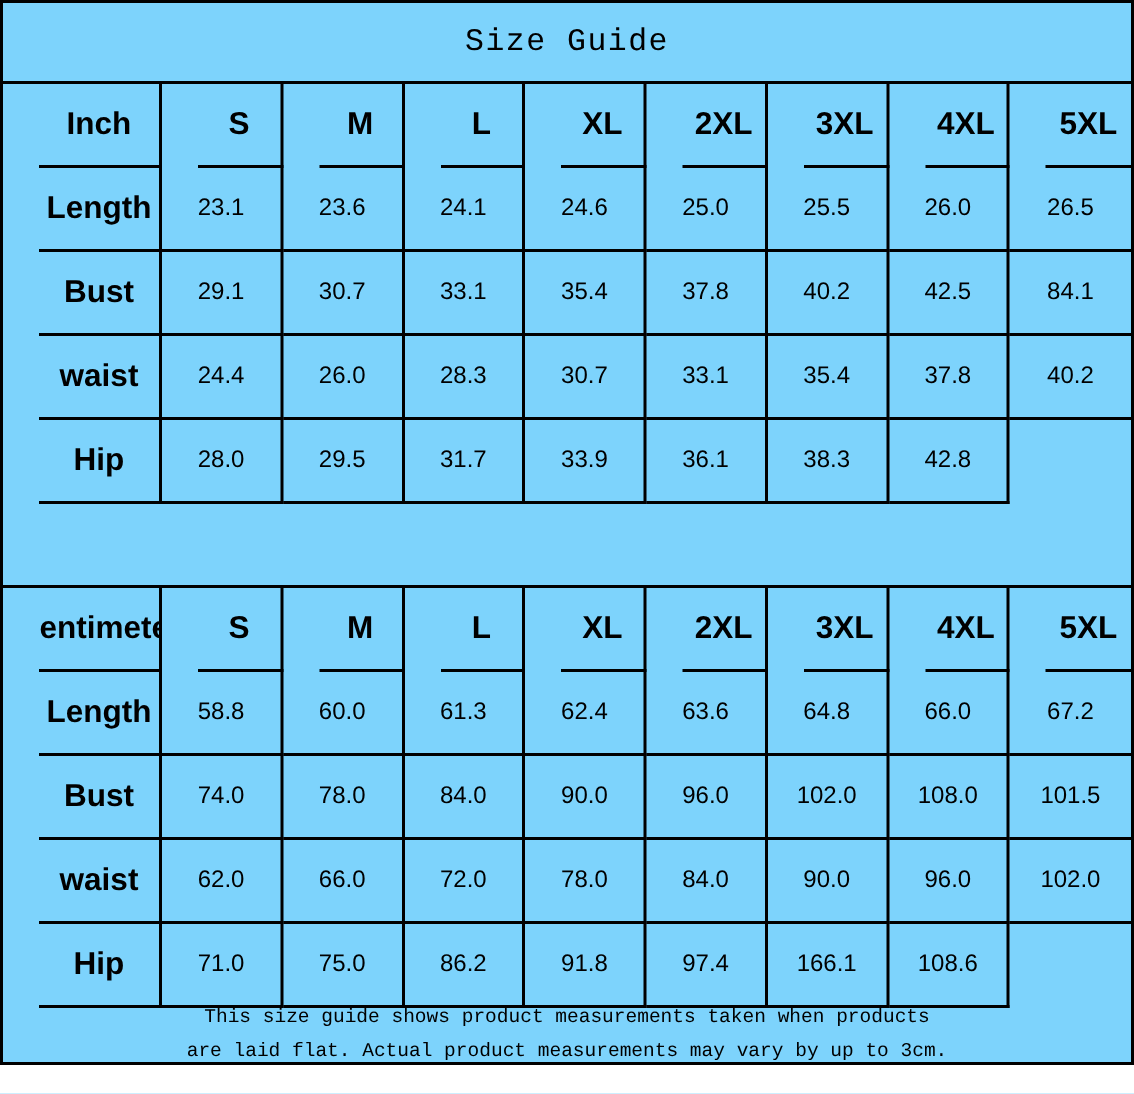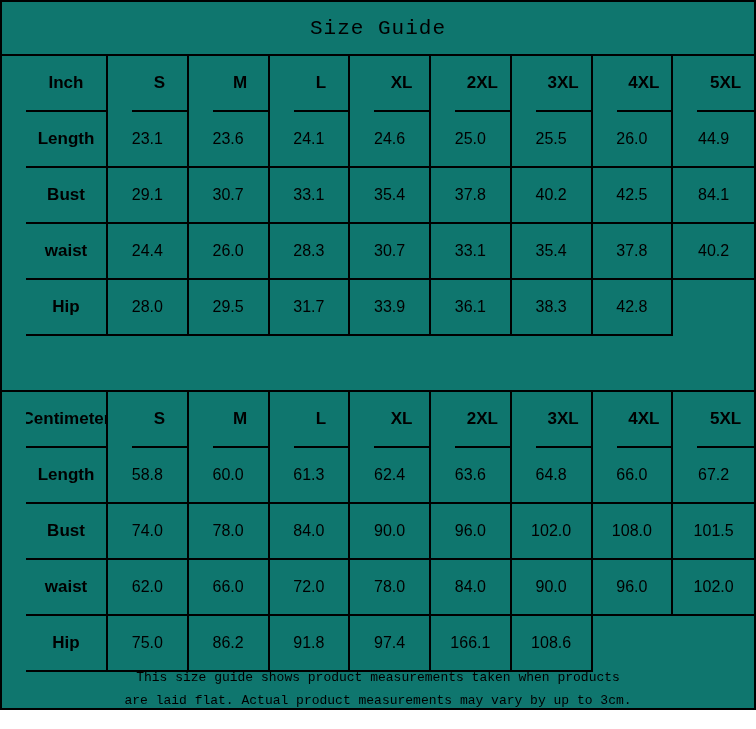--- a/index.html
+++ b/index.html
@@ -12,21 +12,21 @@
     height: 729px;
     box-sizing: border-box;
     background: #ffffff;
     color: #000000;
     font-family: "Liberation Sans", sans-serif;
   }
   .frame {
     box-sizing: border-box;
     width: 756px;
     border: 2px solid #000000;
-    background: #0f766e;
+    background: #7dd3fc;
   }
   .title {
     box-sizing: border-box;
     height: 54px;
     border-bottom: 2px solid #000000;
     display: flex;
     align-items: center;
     justify-content: center;
     font-family: "Liberation Mono", "DejaVu Sans Mono", monospace;
     font-size: 21px;
@@ -45,21 +45,21 @@
     display: flex;
     align-items: center;
     justify-content: center;
     font-size: 16px;
     white-space: nowrap;
     overflow: hidden;
   }
   .cell:nth-child(9n) { border-right: none; text-align: right; }
   .cell.head {
     font-weight: bold;
-    font-size: 17px;
+    font-size: 21px;
     margin-left: 24px;
   }
   .gap-row {
     box-sizing: border-box;
     height: 56px;
     border-bottom: 2px solid #000000;
   }
   .footer {
     box-sizing: border-box;
     height: 36px;
@@ -93,21 +93,21 @@
         <div class="cell head">4XL</div>
         <div class="cell head">5XL</div>
         <div class="cell head">Length</div>
         <div class="cell">23.1</div>
         <div class="cell">23.6</div>
         <div class="cell">24.1</div>
         <div class="cell">24.6</div>
         <div class="cell">25.0</div>
         <div class="cell">25.5</div>
         <div class="cell">26.0</div>
-        <div class="cell">44.9</div>
+        <div class="cell">26.5</div>
         <div class="cell head">Bust</div>
         <div class="cell">29.1</div>
         <div class="cell">30.7</div>
         <div class="cell">33.1</div>
         <div class="cell">35.4</div>
         <div class="cell">37.8</div>
         <div class="cell">40.2</div>
         <div class="cell">42.5</div>
         <div class="cell">84.1</div>
         <div class="cell head">waist</div>
@@ -162,20 +162,21 @@
         <div class="cell head">waist</div>
         <div class="cell">62.0</div>
         <div class="cell">66.0</div>
         <div class="cell">72.0</div>
         <div class="cell">78.0</div>
         <div class="cell">84.0</div>
         <div class="cell">90.0</div>
         <div class="cell">96.0</div>
         <div class="cell">102.0</div>
         <div class="cell head">Hip</div>
+        <div class="cell">71.0</div>
         <div class="cell">75.0</div>
         <div class="cell">86.2</div>
         <div class="cell">91.8</div>
         <div class="cell">97.4</div>
         <div class="cell">166.1</div>
         <div class="cell">108.6</div>
       </div>
 
     <div class="footer">
       <div>This size guide shows product measurements taken when products</div>

